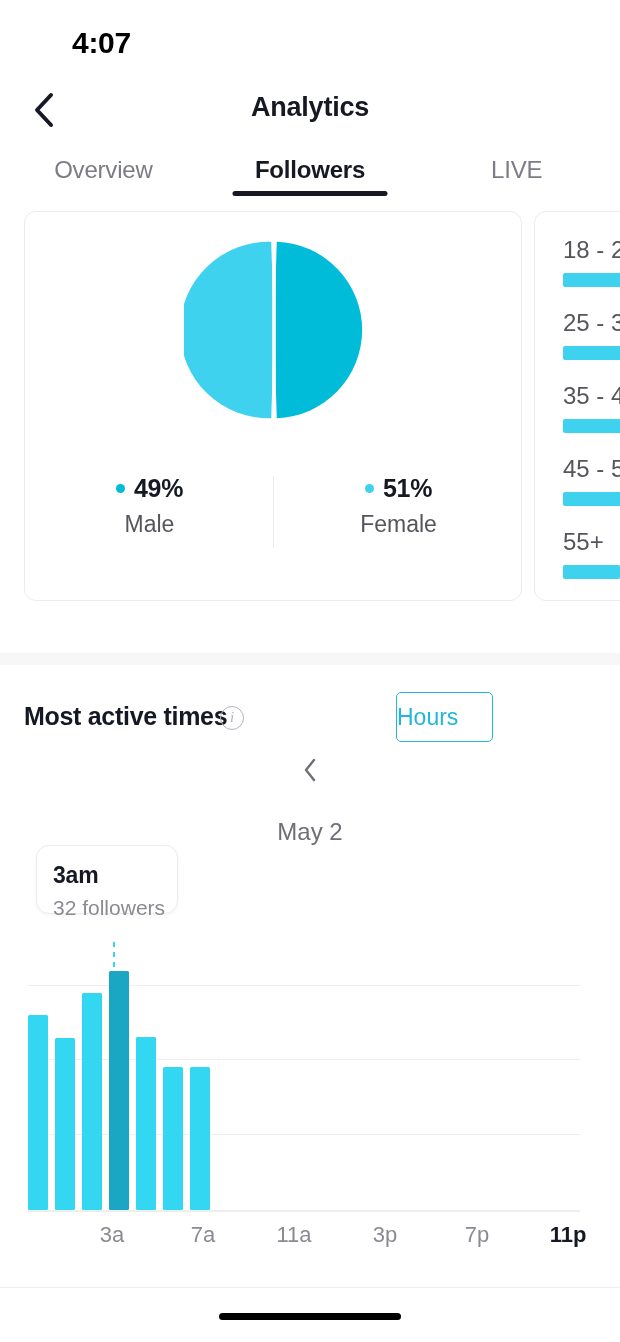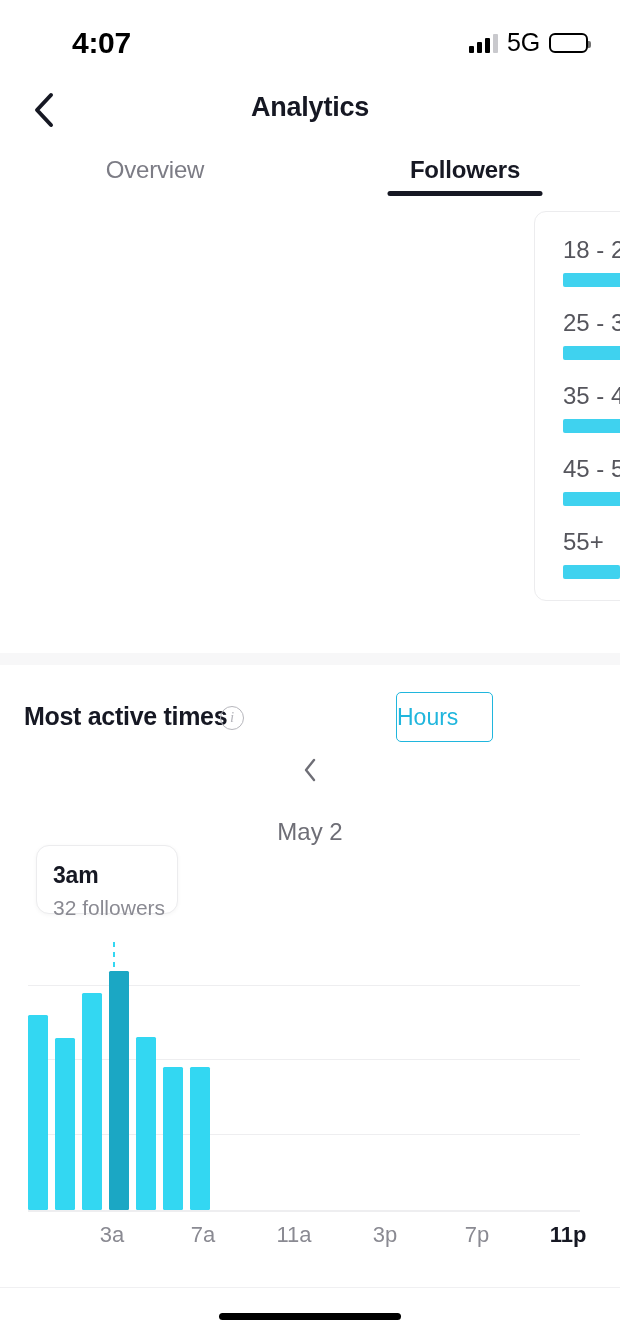--- a/index.html
+++ b/index.html
@@ -148,55 +148,75 @@
                     bottom:22px; width:182px; height:7px; background:#000;
                     border-radius:4px; }
 </style>
 </head>
 <body>
 
 <div class="screen">
 
   <div class="statusbar">
     <div class="status-time">4:07</div>
-    <div class="status-right">
-      <span class="signal">
-        <i></i>
-          <i></i>
-          <i></i>
-          <i></i>
-      </span>
-      <span class="net-label">5G</span>
-      <span class="battery">
-        <span class="lvl" style="width:70%"></span>
-      </span>
-    </div>
   </div>
 
   <div class="navbar">
     <div class="nav-back">
       <svg width="22" height="36" viewBox="0 0 22 36">
         <polyline points="18,3 4,18 18,33" fill="none" stroke="#161823" stroke-width="4" stroke-linecap="round" stroke-linejoin="round"></polyline>
       </svg>
     </div>
     <div class="nav-title">Analytics</div>
   </div>
 
   <div class="tabs">
     <div class="tab">
       <span>Overview</span>
     </div>
     <div class="tab active">
       <span>Followers</span>
       <span class="tab-underline"></span>
     </div>
+    <div class="tab">
+      <span>LIVE</span>
+    </div>
   </div>
 
   <div class="cards-row">
 
+    <div class="card card-gender">
+      <div class="pie-wrap">
+        <svg class="pie" viewBox="0 0 200 200">
+
+          <path d="M 100 100 L 96.9 2.05 A 98 98 0 1 0 96.9 197.95 Z" fill="#3fd2ef"></path>
+
+          <path d="M 100 100 L 103.1 2.05 A 98 98 0 0 1 103.1 197.95 Z" fill="#00bcd9"></path>
+          <line x1="100" y1="2" x2="100" y2="198" stroke="#ffffff" stroke-width="4"></line>
+        </svg>
+      </div>
+
+      <div class="legend-divider"></div>
+      <div class="legend">
+        <div class="legend-col">
+          <div class="legend-value">
+            <span class="legend-dot" style="background:#00bcd9"></span>
+            <span>49%</span>
+          </div>
+          <div class="legend-label">Male</div>
+        </div>
+        <div class="legend-col">
+          <div class="legend-value">
+            <span class="legend-dot" style="background:#3fd2ef"></span>
+            <span>51%</span>
+          </div>
+          <div class="legend-label">Female</div>
+        </div>
+      </div>
+    </div>
 
     <div class="card card-age">
       <div class="age-list">
         <div class="age-row">
           <div class="age-label">18 - 2</div>
           <div class="age-track">
             <div class="age-fill" style="width:100%"></div>
           </div>
         </div>
         <div class="age-row">

